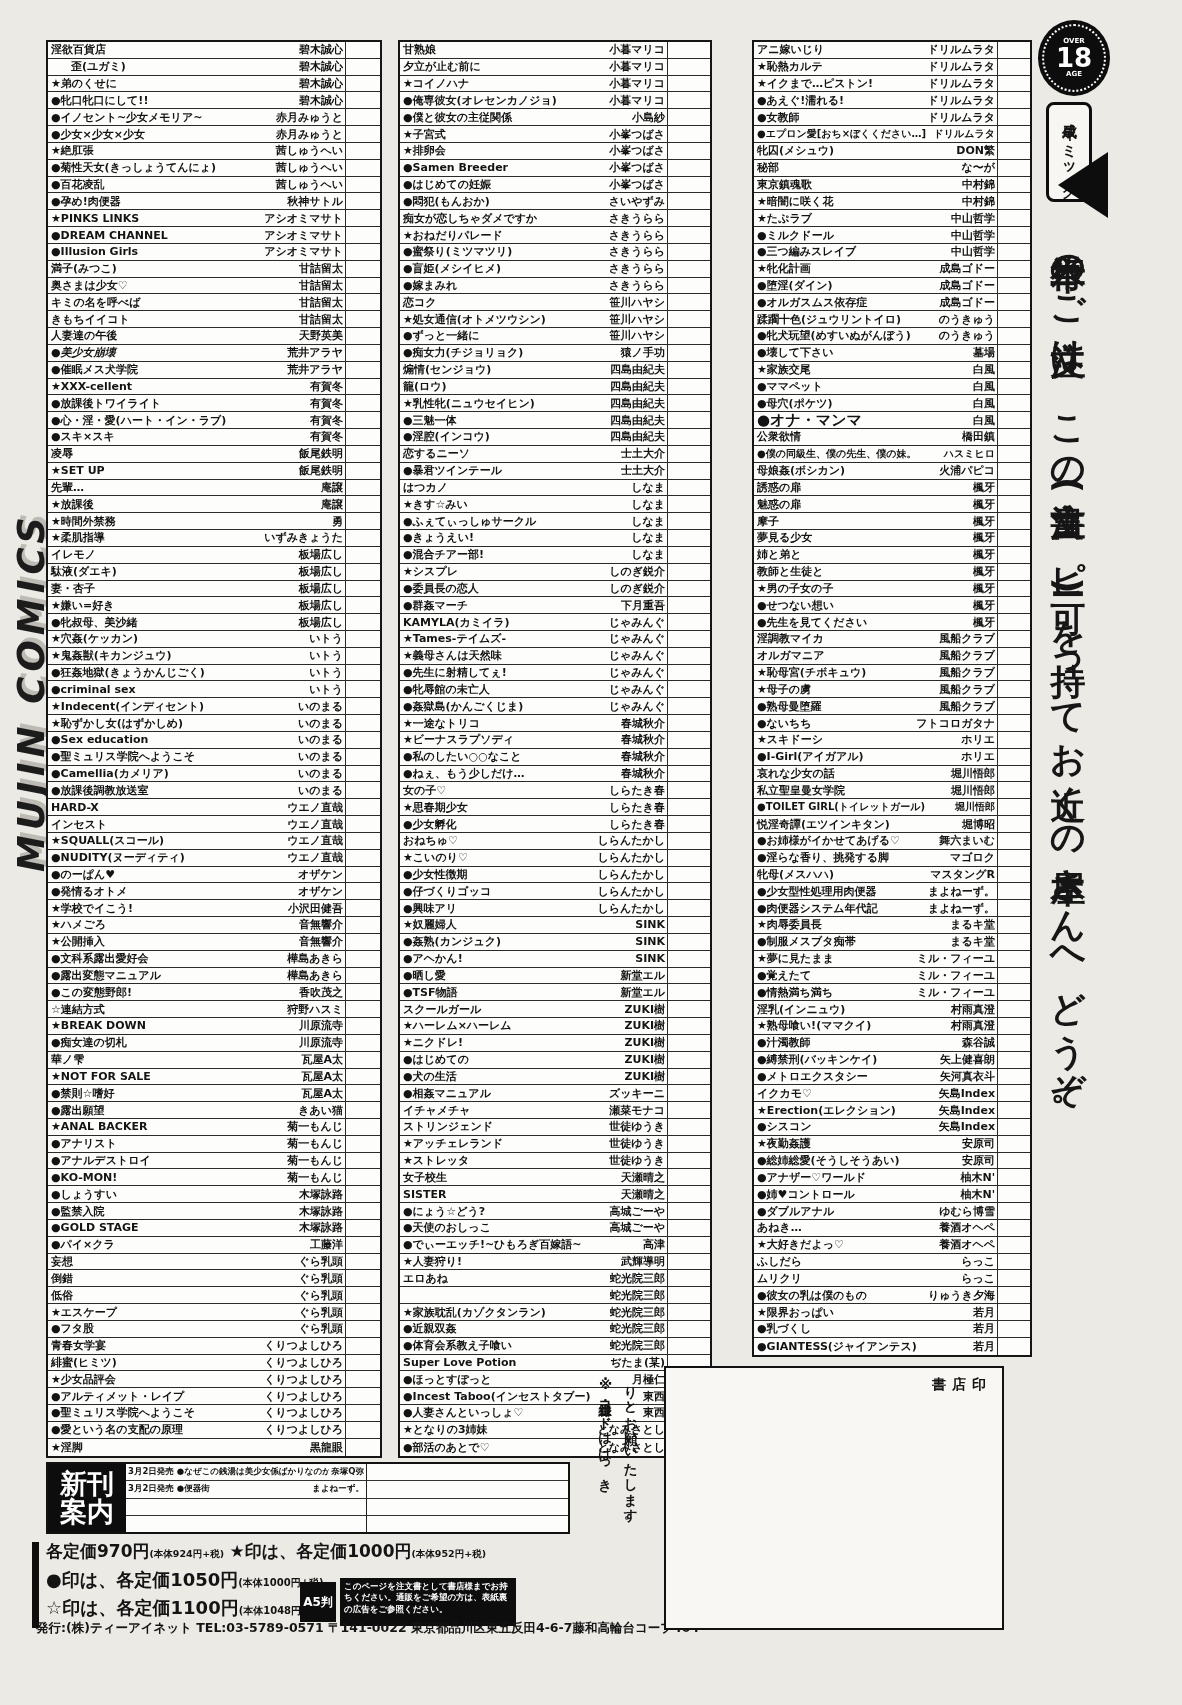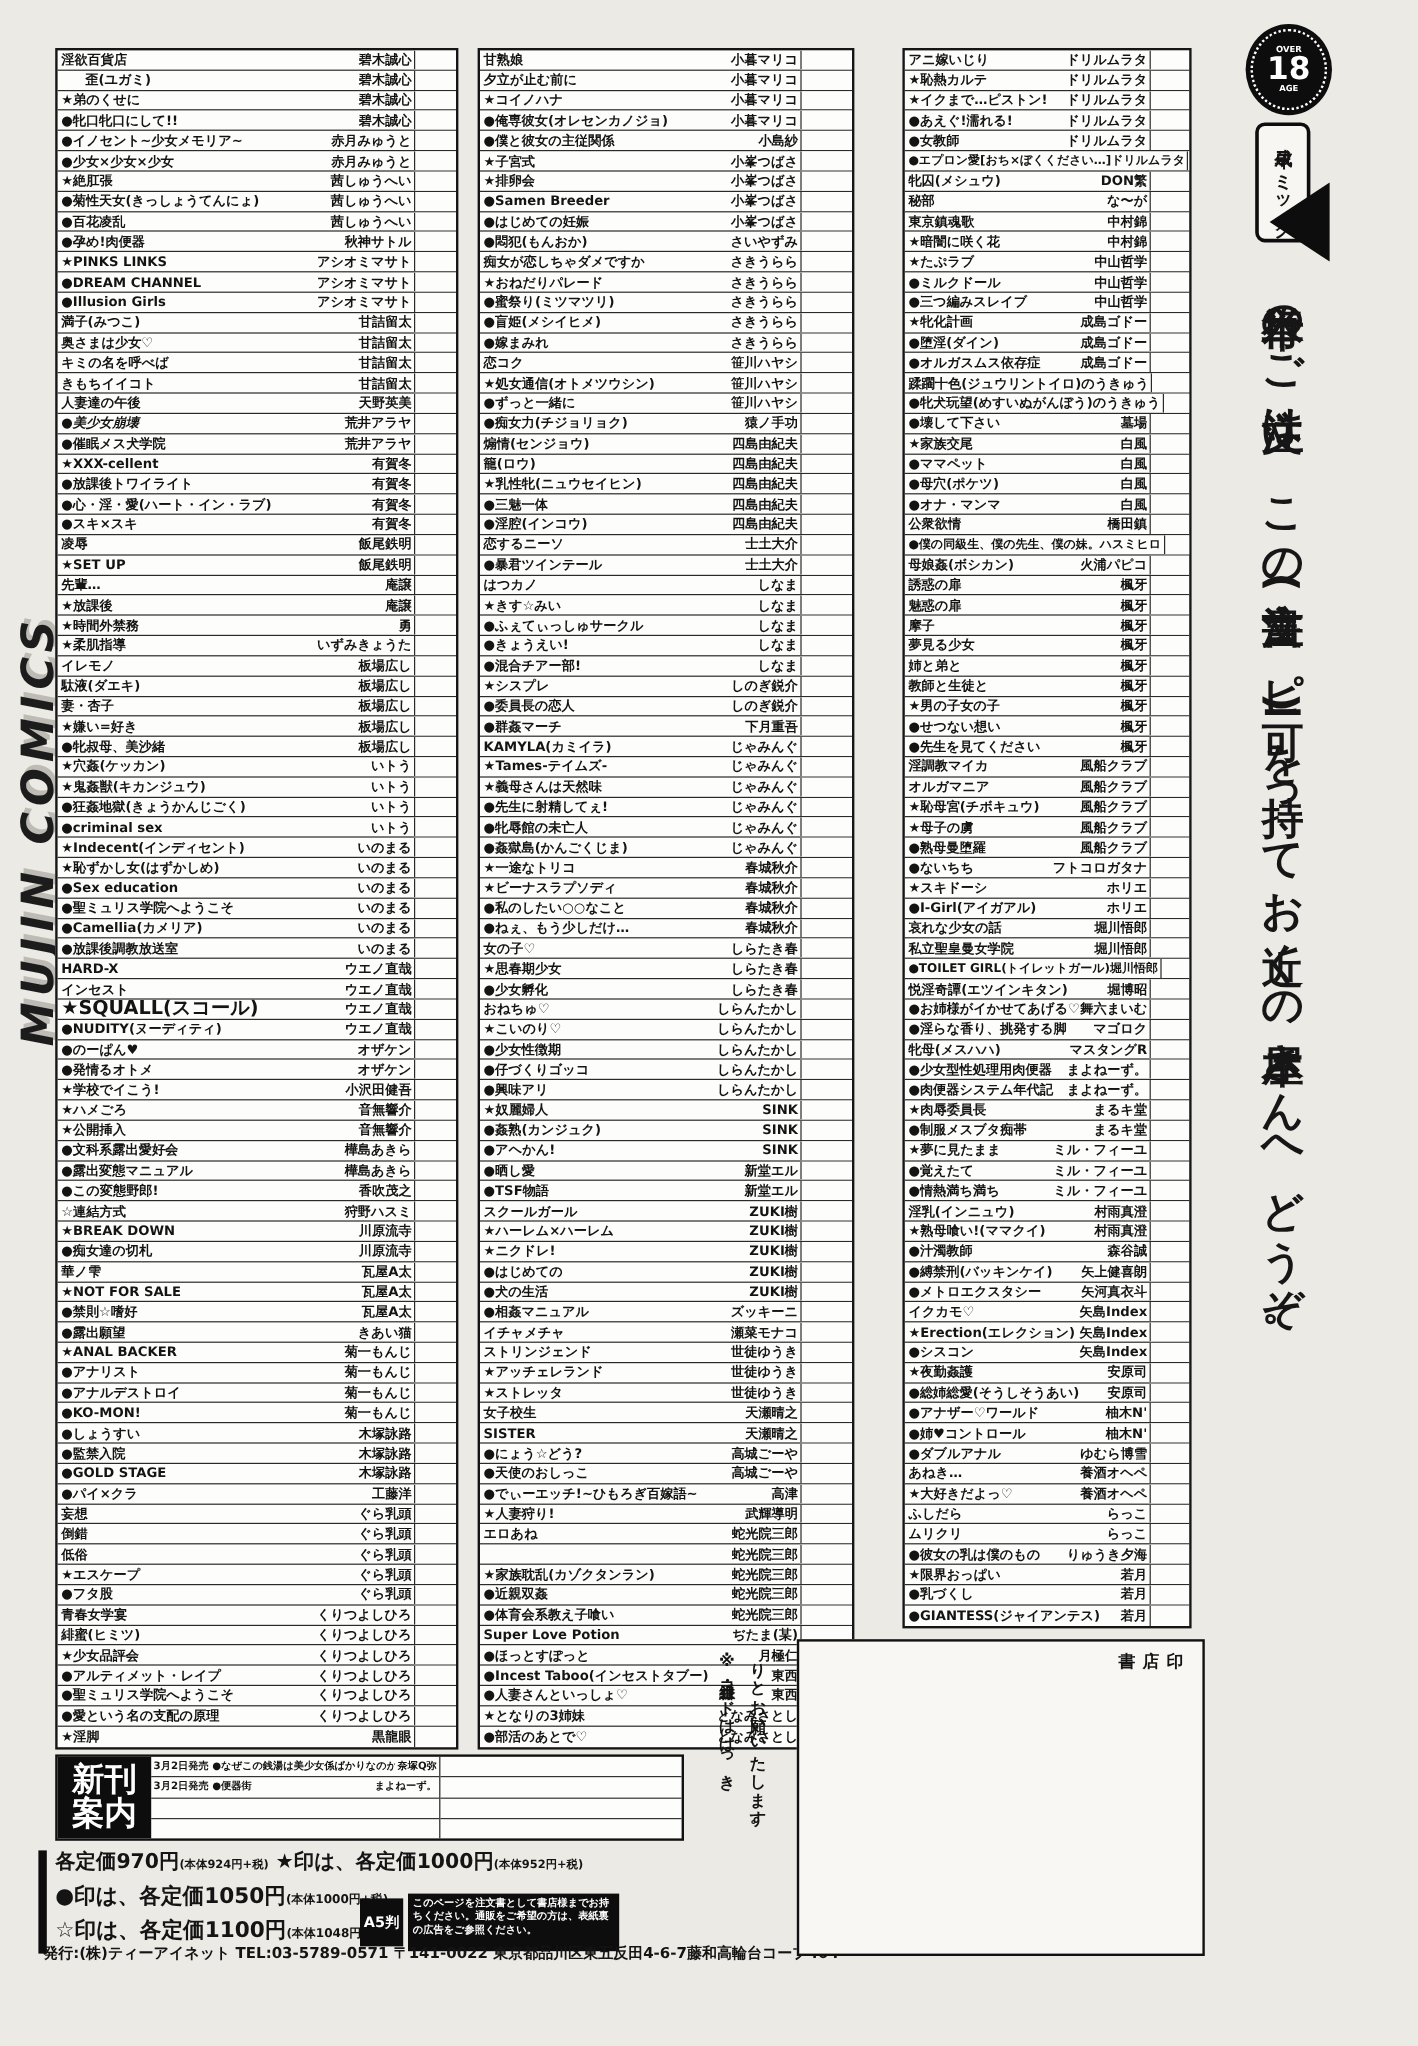--- a/index.html
+++ b/index.html
@@ -311,21 +311,21 @@
         <span class="t" style="font-size: 11px;">HARD-X</span>
         <span class="a" style="font-size: 11px;">ウエノ直哉</span>
         <span class="qty" style="width: 34px;"></span>
       </div>
       <div class="row">
         <span class="t" style="font-size: 11px;">インセスト</span>
         <span class="a" style="font-size: 11px;">ウエノ直哉</span>
         <span class="qty" style="width: 34px;"></span>
       </div>
       <div class="row">
-        <span class="t" style="font-size: 16px;">★SQUALL(スコール)</span>
+        <span class="t" style="font-size: 11px;">★SQUALL(スコール)</span>
         <span class="a" style="font-size: 11px;">ウエノ直哉</span>
         <span class="qty" style="width: 34px;"></span>
       </div>
       <div class="row">
         <span class="t" style="font-size: 11px;">●NUDITY(ヌーディティ)</span>
         <span class="a" style="font-size: 11px;">ウエノ直哉</span>
         <span class="qty" style="width: 34px;"></span>
       </div>
       <div class="row">
         <span class="t" style="font-size: 11px;">●のーぱん♥</span>
@@ -918,21 +918,21 @@
         <span class="t" style="font-size: 11px;">★となりの3姉妹</span>
         <span class="a" style="font-size: 11px;">となみさとし</span>
         <span class="qty" style="width: 42px;"></span>
       </div>
       <div class="row">
         <span class="t" style="font-size: 11px;">●部活のあとで♡</span>
         <span class="a" style="font-size: 11px;">となみさとし</span>
         <span class="qty" style="width: 42px;"></span>
       </div>
     </div>
-  <div class="col-table" style="left:752px;width:241px;">
+  <div class="col-table" style="left:752px;width:280px;">
       <div class="row">
         <span class="t" style="font-size: 11px;">アニ嫁いじり</span>
         <span class="a" style="font-size: 11px;">ドリルムラタ</span>
         <span class="qty" style="width: 32px;"></span>
       </div>
       <div class="row">
         <span class="t" style="font-size: 11px;">★恥熱カルテ</span>
         <span class="a" style="font-size: 11px;">ドリルムラタ</span>
         <span class="qty" style="width: 32px;"></span>
       </div>
@@ -1030,21 +1030,21 @@
         <span class="t" style="font-size: 11px;">●ママペット</span>
         <span class="a" style="font-size: 11px;">白風</span>
         <span class="qty" style="width: 32px;"></span>
       </div>
       <div class="row">
         <span class="t" style="font-size: 11px;">●母穴(ポケツ)</span>
         <span class="a" style="font-size: 11px;">白風</span>
         <span class="qty" style="width: 32px;"></span>
       </div>
       <div class="row">
-        <span class="t" style="font-size: 11px;">●オナ・マンマ</span>
+        <span class="t" style="font-size: 15px;">●オナ・マンマ</span>
         <span class="a" style="font-size: 11px;">白風</span>
         <span class="qty" style="width: 32px;"></span>
       </div>
       <div class="row">
         <span class="t" style="font-size: 11px;">公衆欲情</span>
         <span class="a" style="font-size: 11px;">橋田鎮</span>
         <span class="qty" style="width: 32px;"></span>
       </div>
       <div class="row">
         <span class="t" style="font-size: 10px;">●僕の同級生、僕の先生、僕の妹。</span>

